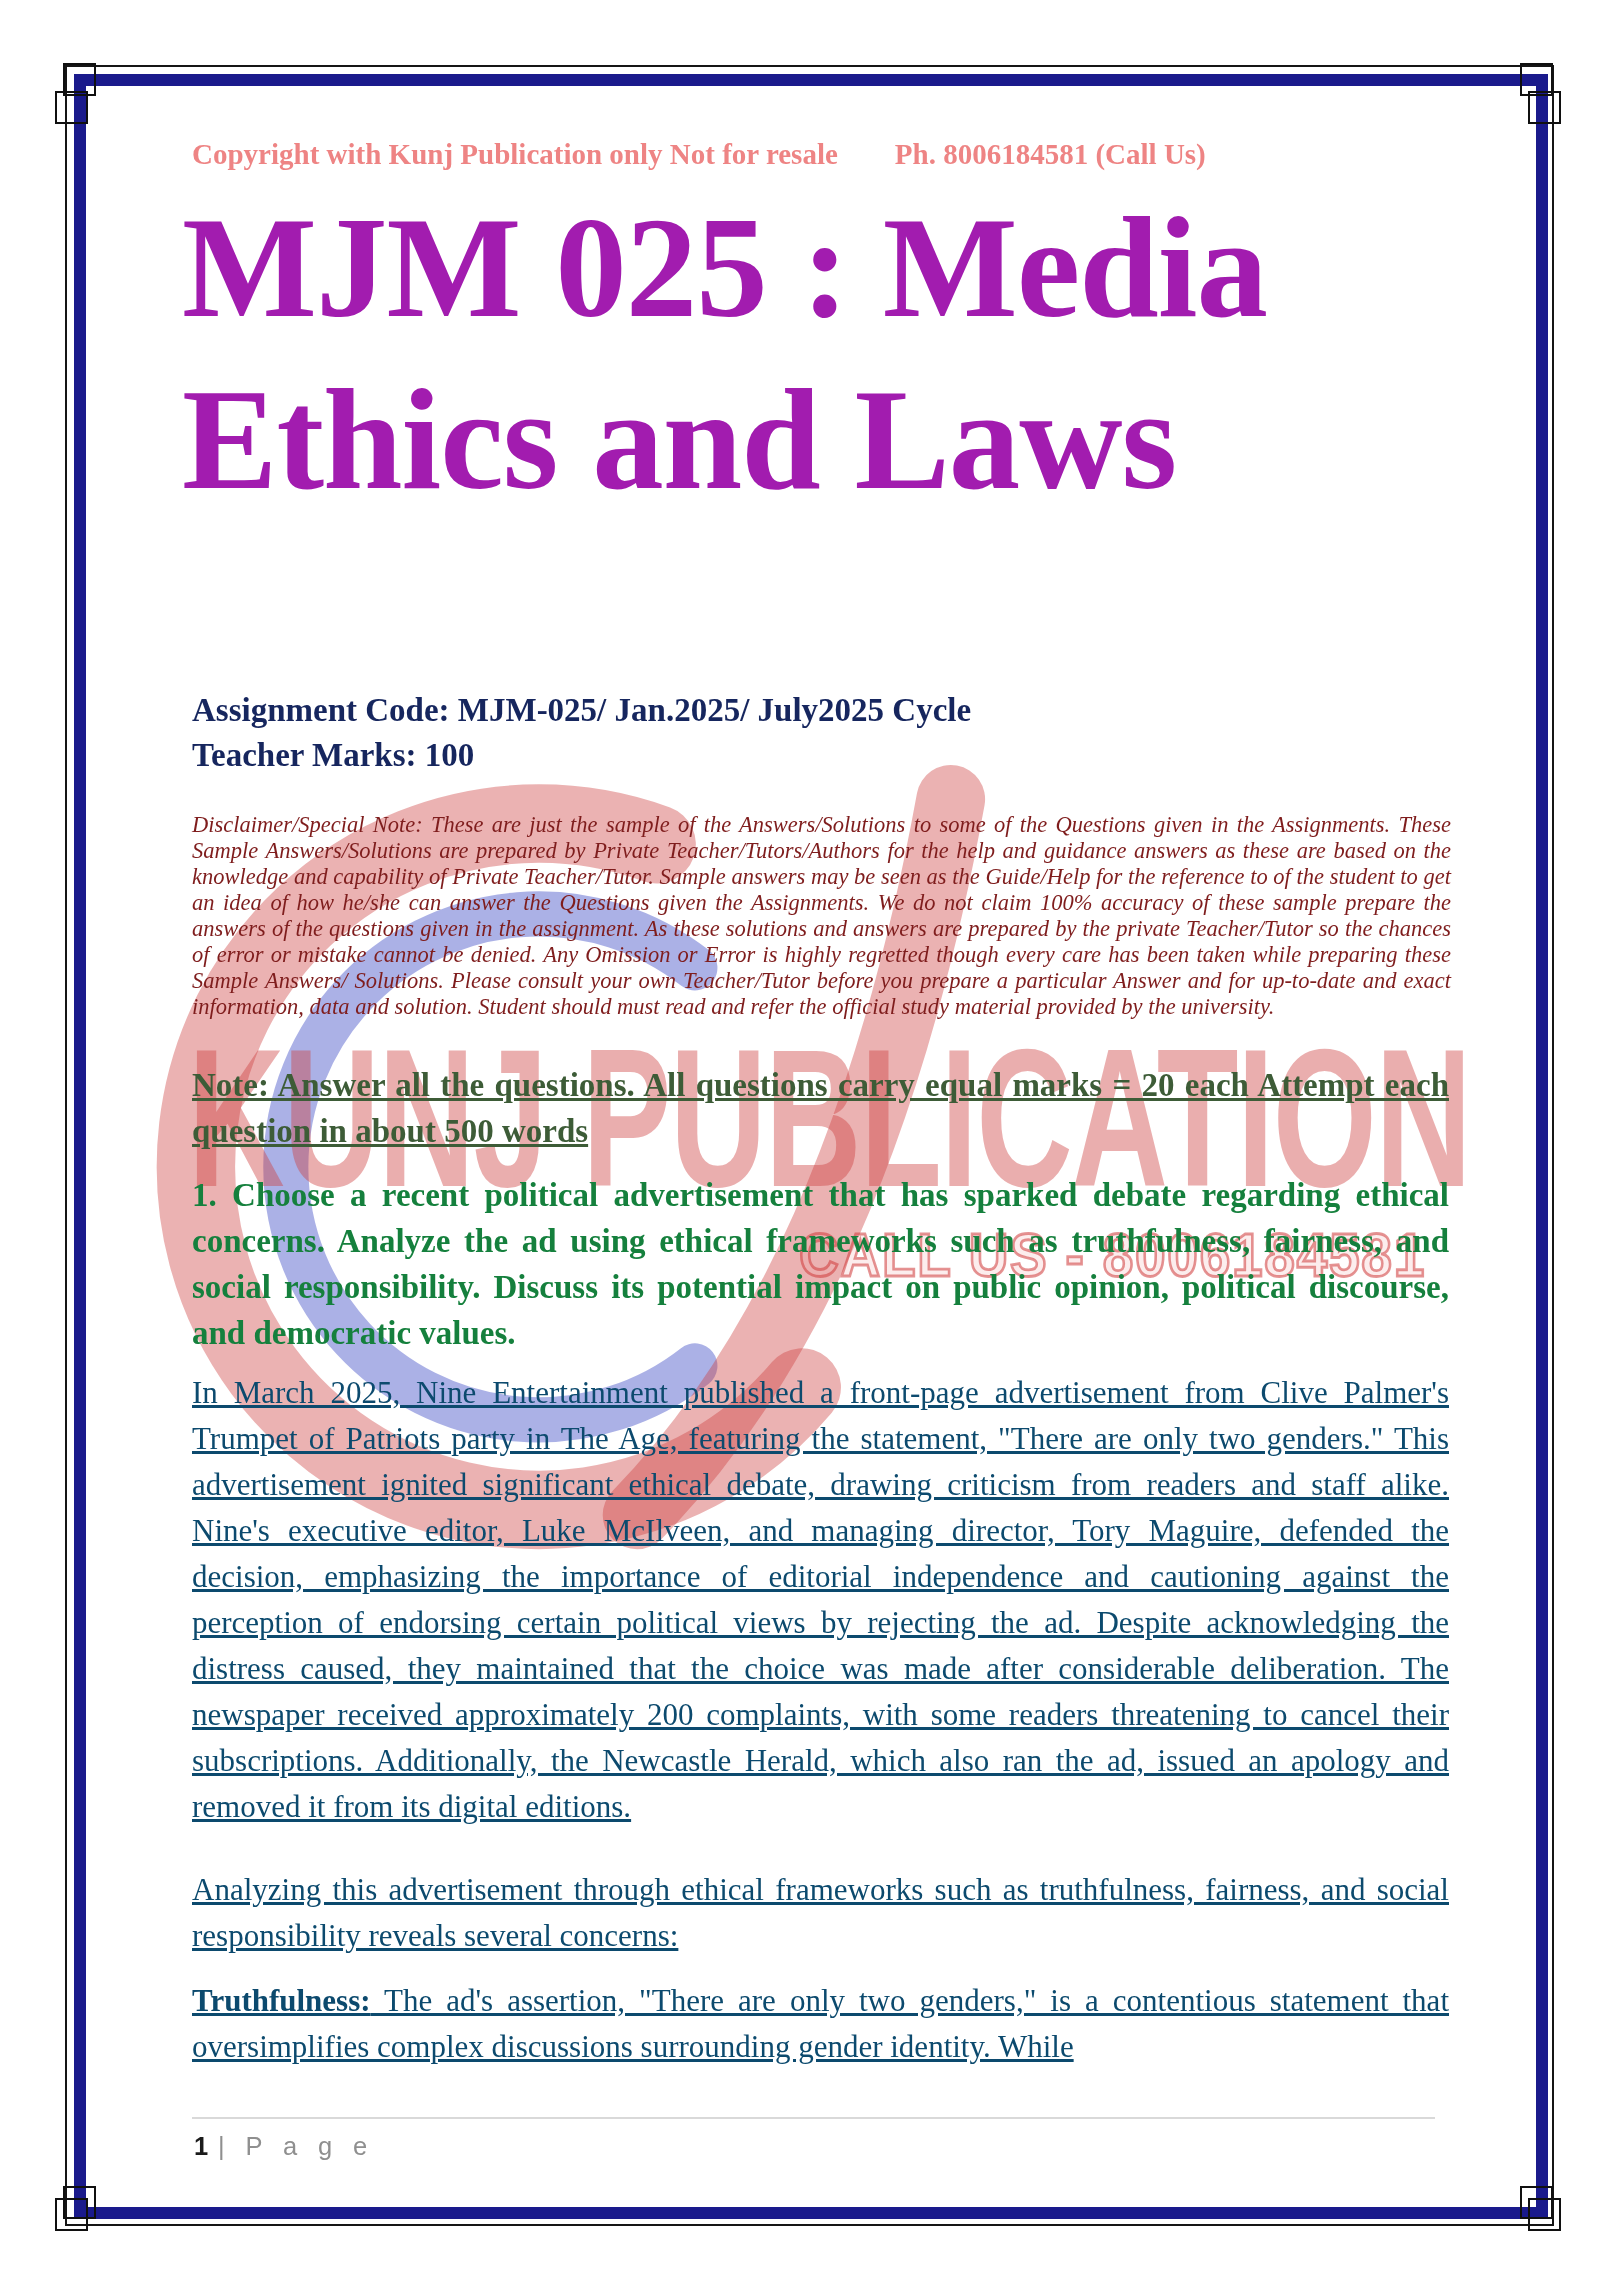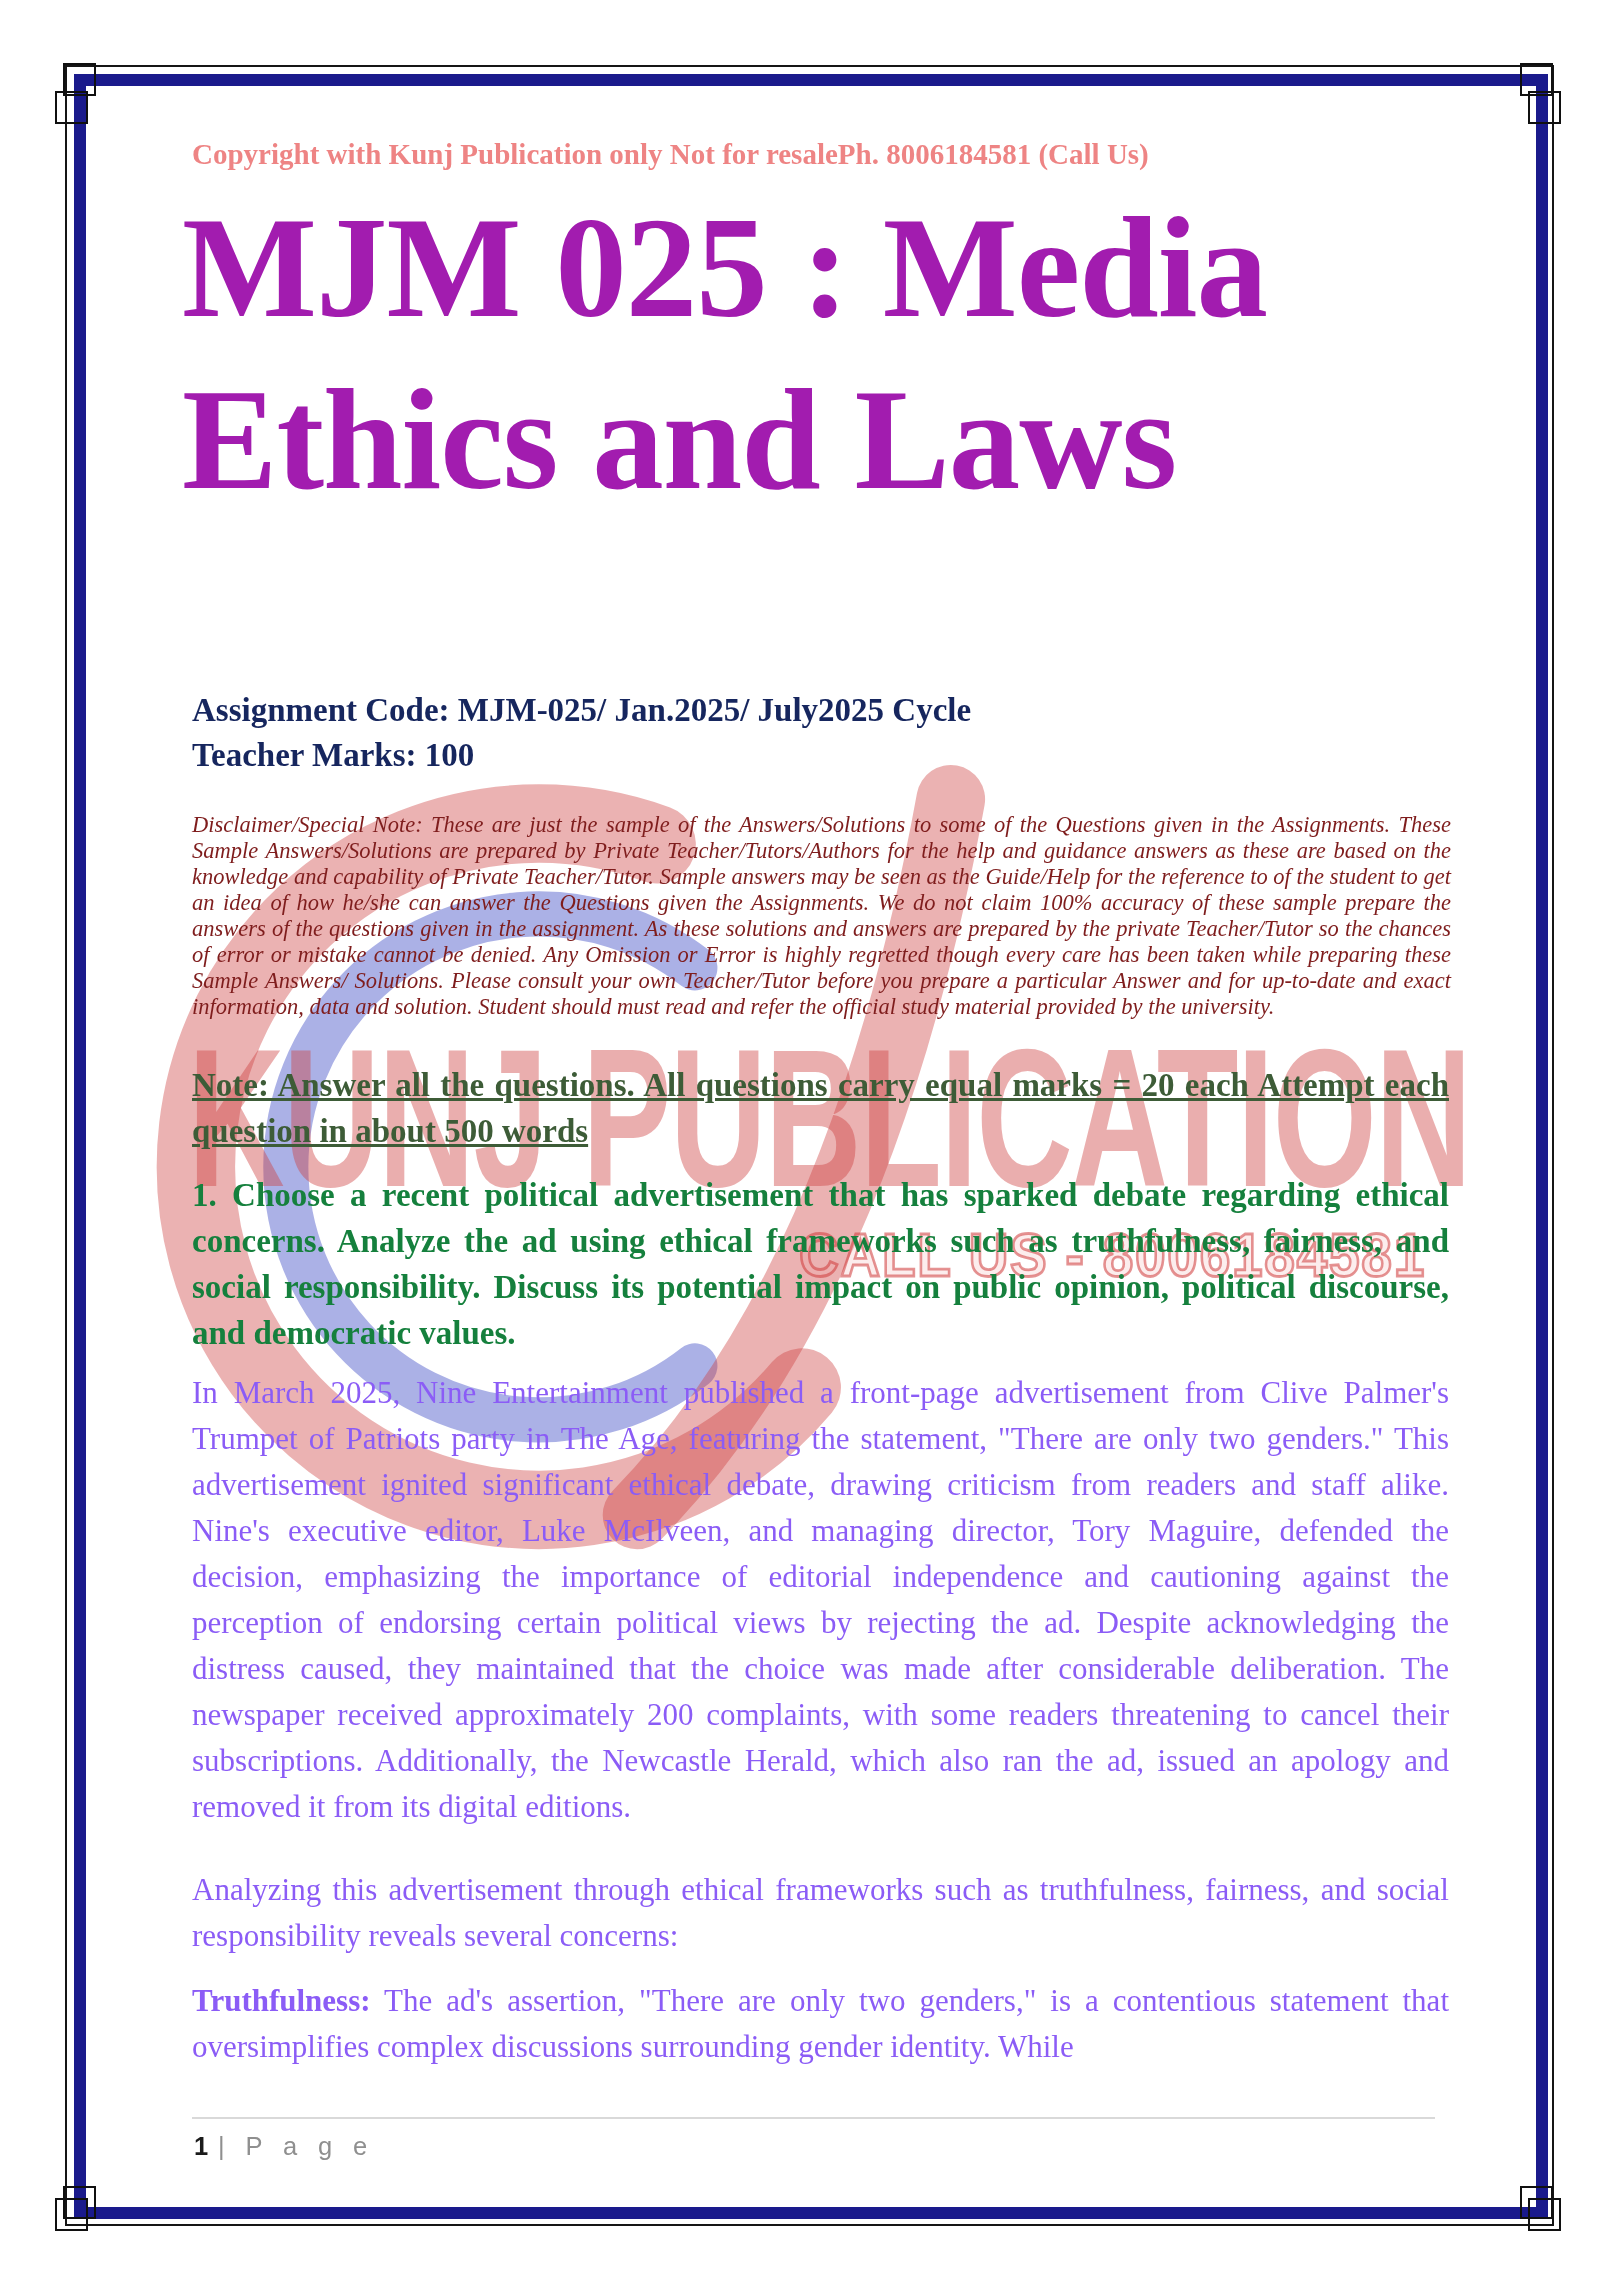--- a/index.html
+++ b/index.html
@@ -35,21 +35,21 @@
     position:absolute;left:799px;top:1225px;white-space:nowrap;
     font-family:"Liberation Sans","DejaVu Sans",sans-serif;font-weight:700;
     font-size:61px;line-height:1;letter-spacing:2px;
     color:rgba(238,164,164,0.20);
     -webkit-text-stroke:2.9px rgba(208,58,58,0.55);
     transform:scale(0.90,1.0);transform-origin:left top;
   }
   
   .content{position:absolute;inset:0;z-index:2;}
   .copyright{
-    position:absolute;left:192px;top:137px;width:1257px;display:flex;
+    position:absolute;left:192px;top:137px;width:1257px;display:flex;gap:57px;
     font-weight:700;font-size:29px;line-height:35px;color:#ee8484;white-space:nowrap;
   }
   .title{
     position:absolute;left:182px;top:182px;width:1257px;margin:0;
     font-weight:700;font-size:143px;line-height:172px;
     color:#a21caf;letter-spacing:-1px;
   }
   .title span{display:block;white-space:nowrap;}
   .assign{
     position:absolute;left:192px;top:688px;width:1257px;text-align:left;
@@ -63,21 +63,21 @@
   .note{
     position:absolute;left:192px;top:1062px;width:1257px;margin:0;
     font-weight:700;font-size:33px;line-height:46px;color:#3d5c37;text-align:justify;text-decoration:underline;
   }
   .q1{
     position:absolute;left:192px;top:1172px;width:1257px;margin:0;
     font-weight:700;font-size:33px;line-height:46px;color:#15803d;text-align:justify;
   }
   .para{
     position:absolute;left:192px;width:1257px;margin:0;
-    font-size:31px;line-height:46px;color:#8b5cf6;text-align:justify;
+    font-size:31px;line-height:46px;color:#0c4a6e;text-align:justify;text-decoration:underline;
   }
   .para-1{top:1370px;}
   .para-2{top:1867px;}
   .para-3{top:1978px;}
   .para b{font-weight:700;}
   .footer-rule{
     position:absolute;left:192px;top:2117px;width:1243px;height:2px;background:#d9d9d9;
   }
   .footer{
     position:absolute;left:194px;top:2132px;display:flex;align-items:baseline;gap:9.8px;

